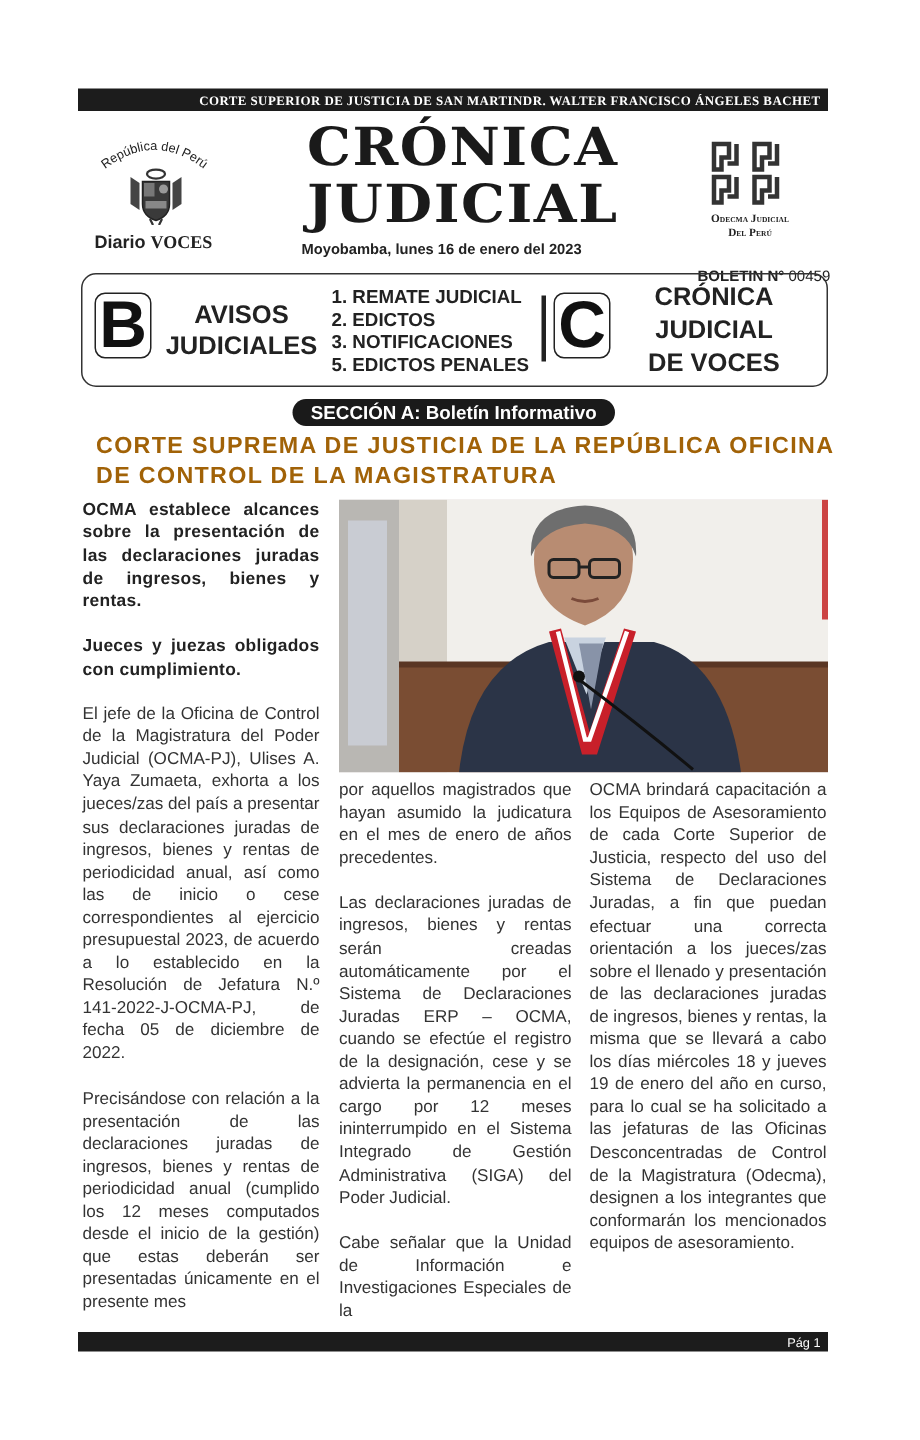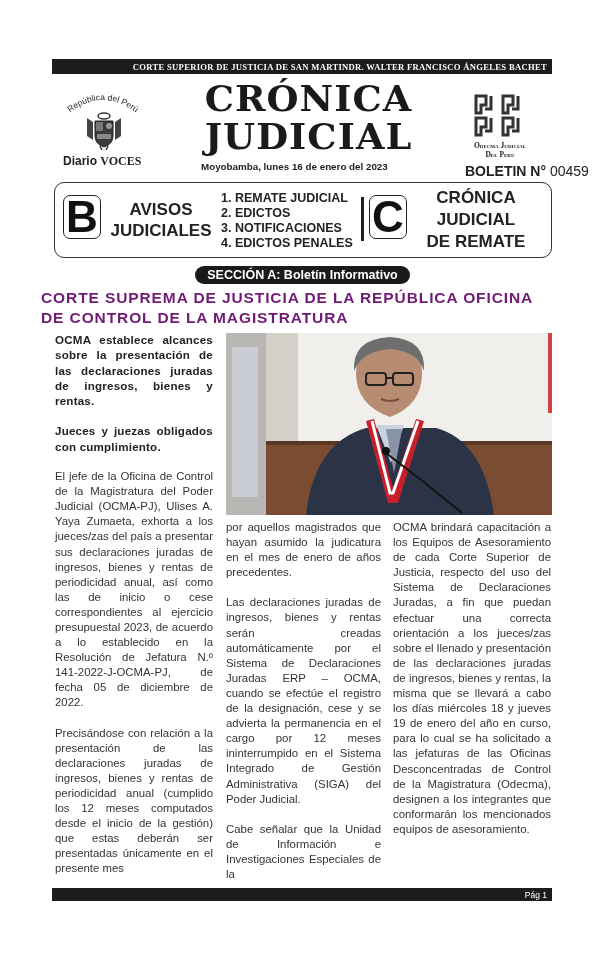--- a/index.html
+++ b/index.html
@@ -9,32 +9,32 @@
   .rep-text{position:absolute;left:0;top:0;width:90px;height:30px;}
   .shield{position:absolute;left:26px;top:22px;width:40px;height:40px;}
   .diario{position:absolute;left:5px;top:66px;font-size:12px;font-weight:bold;white-space:nowrap;}
   .diario b{font-family:"Liberation Serif",serif;font-size:12px;}
   .masthead{position:absolute;left:196px;top:80px;width:225px;text-align:center;}
   .mh1{font-family:"DejaVu Serif",serif;font-weight:bold;font-size:35px;line-height:38px;letter-spacing:1px;color:#1a1a1a;transform:scaleX(1.05);}
   .mh2{font-family:"DejaVu Serif",serif;font-weight:bold;font-size:35px;line-height:38px;letter-spacing:1px;color:#1a1a1a;transform:scaleX(1.05);}
   .dateline{position:absolute;left:201px;top:161px;font-size:9.8px;font-weight:bold;color:#222;}
   .pj-logo{position:absolute;left:473px;top:93px;width:52px;height:46px;}
   .pj-name{position:absolute;left:455px;top:141px;width:90px;text-align:center;font-family:"Liberation Serif",serif;font-weight:bold;font-size:7.5px;line-height:9px;font-variant:small-caps;}
-  .boletin{position:absolute;left:465px;top:163px;font-size:14px;color:#222;}
+  .boletin{position:absolute;left:465px;top:179px;font-size:10px;color:#222;}
   .boletin b{font-weight:bold;}
   .sectionbox{position:absolute;left:54px;top:182px;width:498px;height:76px;border:1.4px solid #333;border-radius:10px;box-sizing:border-box;}
   .letterbox{position:absolute;width:38px;height:44px;border:1.6px solid #222;border-radius:7px;box-sizing:border-box;display:flex;align-items:center;justify-content:center;font-weight:bold;font-size:44px;font-family:"Liberation Sans",sans-serif;color:#111;}
   .lb-b{left:8px;top:12px;}
   .lb-c{left:314px;top:12px;}
   .avisos{position:absolute;left:47px;top:16px;width:118px;text-align:center;font-size:17px;font-weight:bold;line-height:21px;color:#222;}
   .list{position:absolute;left:166px;top:8px;font-size:12.5px;font-weight:bold;line-height:15px;color:#222;}
   .vsep{position:absolute;left:306px;top:14px;width:3px;height:44px;background:#222;}
   .cronica-salas{position:absolute;left:356px;top:4px;width:130px;text-align:center;font-size:17px;font-weight:bold;line-height:22px;color:#222;}
   .sec-pill{position:absolute;left:195px;top:266px;width:215px;height:18px;background:#1a1a1a;color:#fff;border-radius:9px;font-size:12.5px;font-weight:bold;display:flex;align-items:center;justify-content:center;}
-  .headline{position:absolute;left:41px;top:288px;width:500px;font-size:15.5px;font-weight:bold;line-height:20px;color:#701a75;letter-spacing:0.9px;}
+  .headline{position:absolute;left:64px;top:288px;width:500px;font-size:15.5px;font-weight:bold;line-height:20px;color:#a16207;letter-spacing:0.9px;}
   .col{position:absolute;font-size:11.4px;line-height:15.1px;color:#333;text-align:justify;}
   .col p{margin:0 0 15px 0;}
   .col1{left:55px;top:332px;width:158px;}
   .lead{font-weight:bold;color:#222;font-size:11.6px;line-height:15.3px;letter-spacing:0.2px;}
   .col2{left:226px;top:520px;width:155px;}
   .col3{left:393px;top:520px;width:158px;}
   .photo{position:absolute;left:226px;top:333px;width:326px;height:182px;overflow:hidden;background:#e9e6e1;}
   .bottombar{position:absolute;left:52px;top:888px;width:500px;height:13px;background:#1c1c1c;color:#fff;font-size:8.5px;display:flex;justify-content:flex-end;align-items:center;padding-right:5px;box-sizing:border-box;}
 </style>
 </head>
@@ -94,28 +94,28 @@
 <div class="sectionbox">
   <div class="letterbox lb-b">B</div>
   <div class="avisos">
     <div>AVISOS</div>
     <div>JUDICIALES</div>
   </div>
   <div class="list">
     <div>1. REMATE JUDICIAL</div>
     <div>2. EDICTOS</div>
     <div>3. NOTIFICACIONES</div>
-    <div>4. EDICTOS PENALES</div>
+    <div>5. EDICTOS PENALES</div>
   </div>
   <div class="vsep"></div>
   <div class="letterbox lb-c">C</div>
   <div class="cronica-salas">
     <div>CRÓNICA</div>
     <div>JUDICIAL</div>
-    <div>DE REMATE</div>
+    <div>DE VOCES</div>
   </div>
 </div>
 
 <div class="sec-pill">SECCIÓN A: Boletín Informativo</div>
 
 <div class="headline">CORTE SUPREMA DE JUSTICIA DE LA REPÚBLICA OFICINA DE CONTROL DE LA MAGISTRATURA</div>
 
 <div class="col col1">
   <p class="lead">OCMA establece alcances sobre la presentación de las declaraciones juradas de ingresos, bienes y rentas.</p>
   <p class="lead">Jueces y juezas obligados con cumplimiento.</p>

